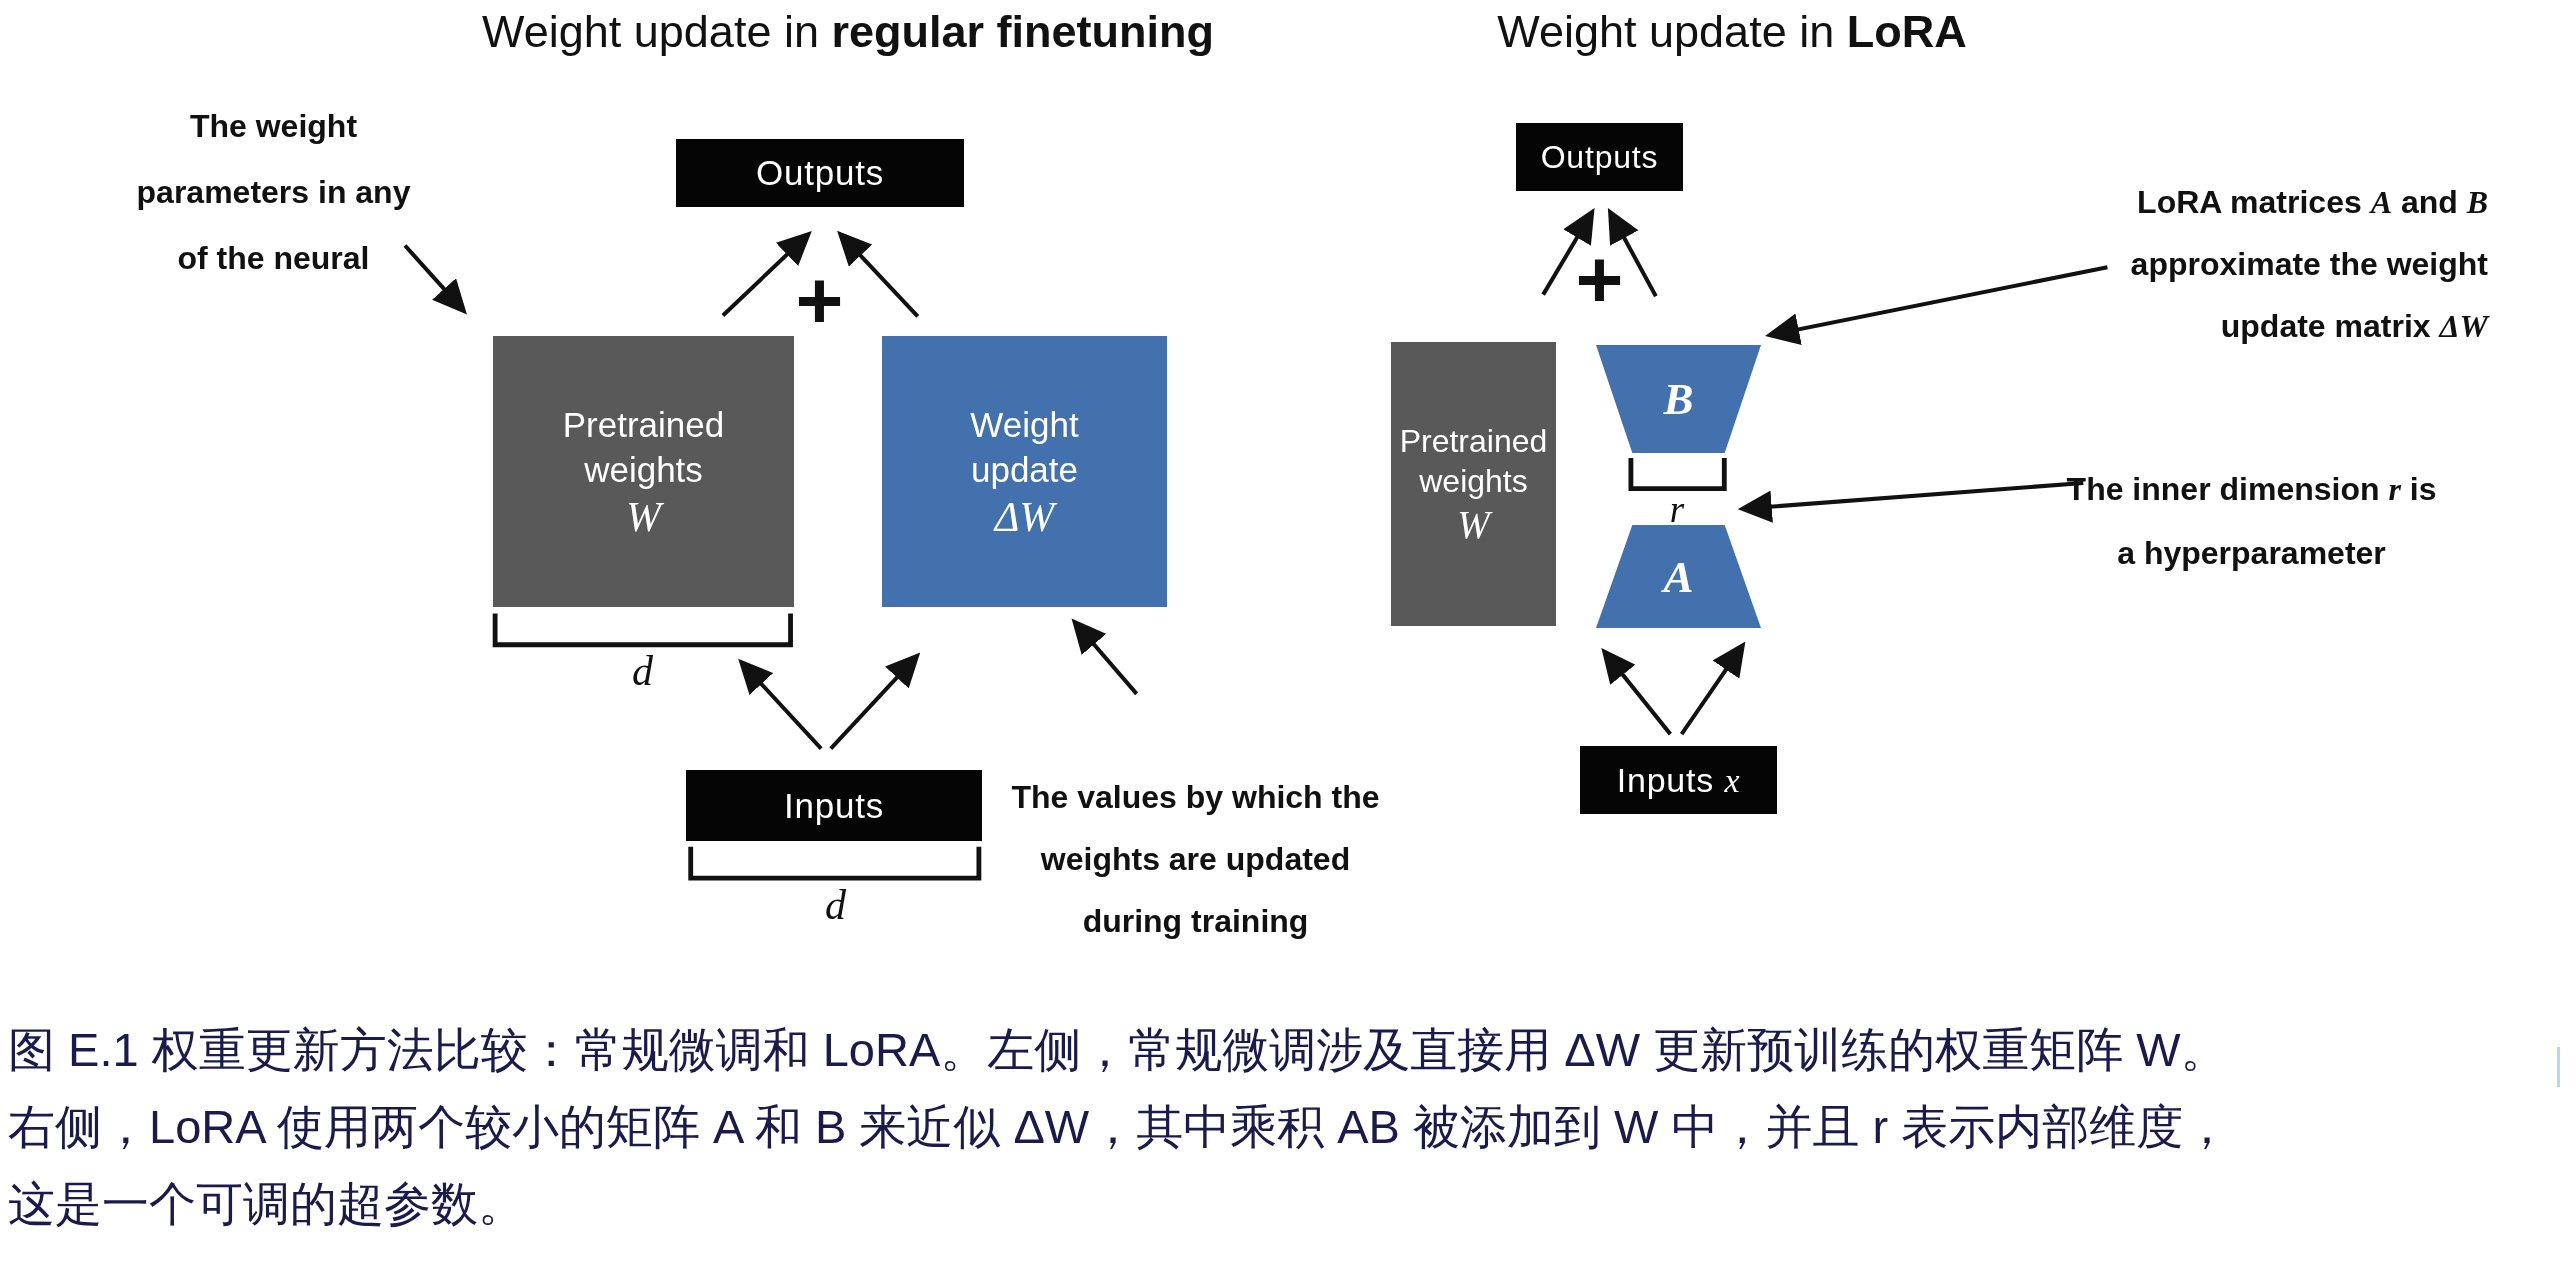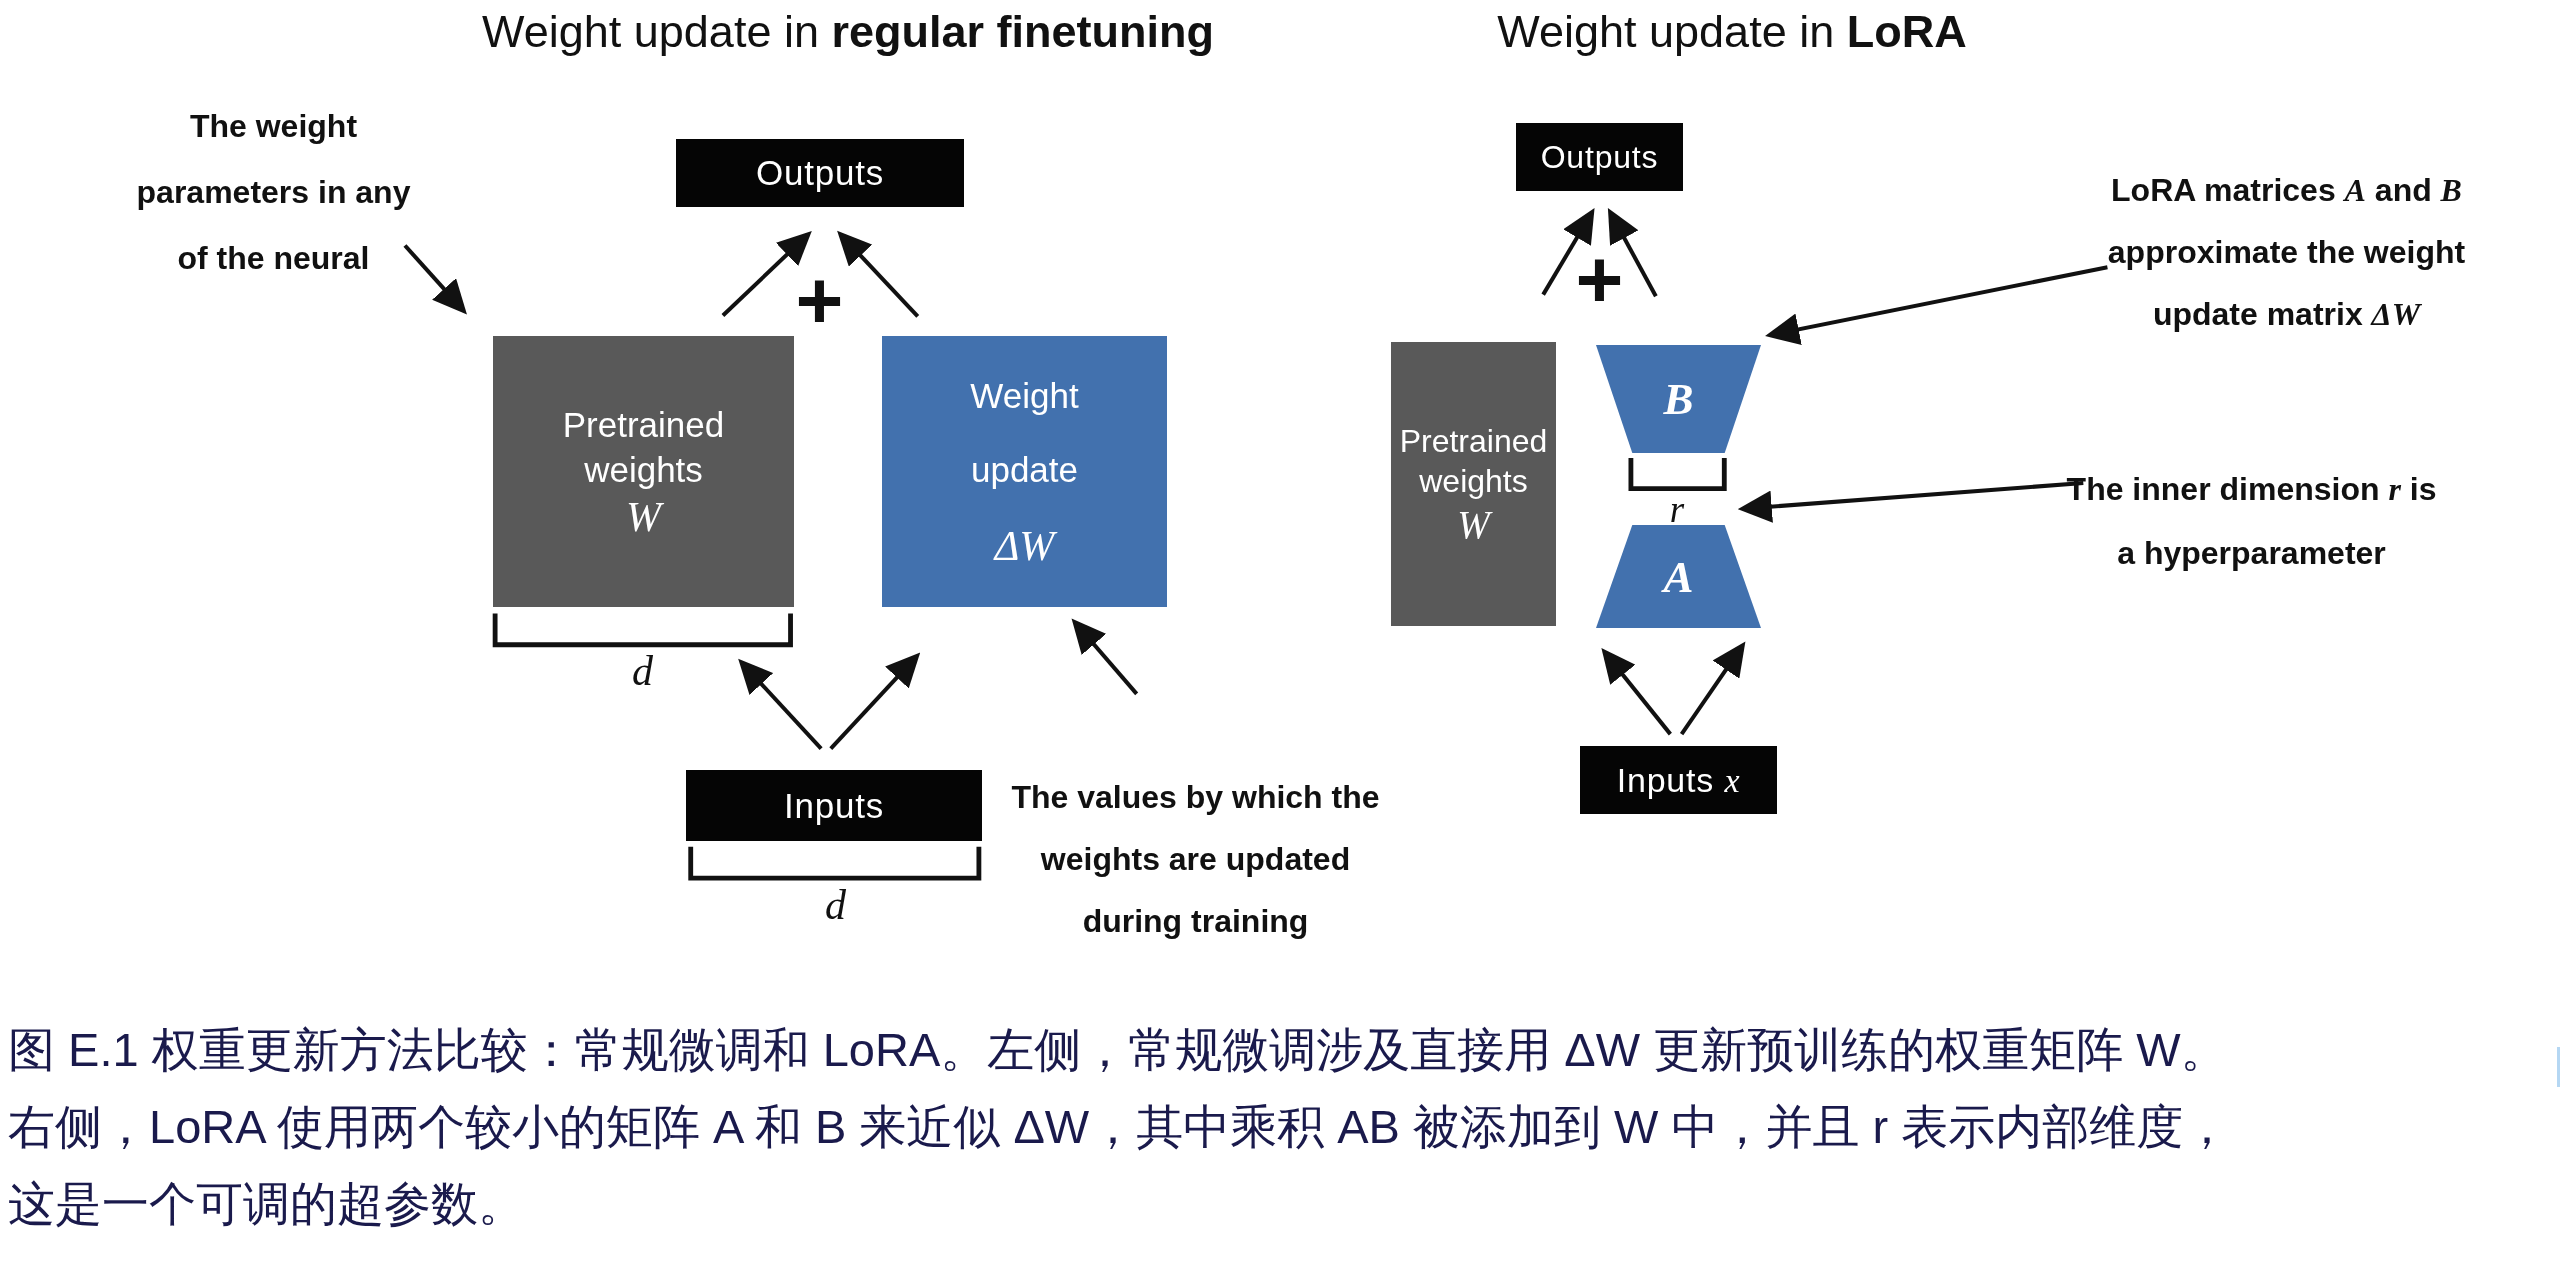--- a/index.html
+++ b/index.html
@@ -8,21 +8,21 @@
   .abs{position:absolute;}
   .ctr{text-align:center;}
   .title{font-size:45px;font-weight:400;color:#111;white-space:nowrap;}
   .title b{font-weight:700;}
   .ann{font-weight:700;font-size:32px;color:#111;}
   .blackbox{background:#050505;color:#ffffff;display:flex;align-items:center;justify-content:center;}
   .blackbox .lbl{font-size:35px;letter-spacing:0.8px;}
   .graybox{background:#595959;color:#ffffff;display:flex;flex-direction:column;
            align-items:center;justify-content:center;}
   .bluebox{background:#4271ae;color:#ffffff;display:flex;flex-direction:column;
-           align-items:center;justify-content:center;gap:29px;}
+           align-items:center;justify-content:center;}
   .boxline{font-size:35px;line-height:45px;}
   .boxline-sm{font-size:32px;line-height:40px;}
   .math{font-family:"Liberation Serif",serif;font-style:italic;}
   .mathbig{font-family:"Liberation Serif",serif;font-style:italic;font-size:42px;line-height:50px;}
   .mathbig-sm{font-family:"Liberation Serif",serif;font-style:italic;font-size:39px;line-height:47px;}
   .dimlabel{font-family:"Liberation Serif",serif;font-style:italic;font-size:42px;color:#111;}
   .plus{font-size:82px;font-weight:700;color:#111;line-height:81px;}
   .trap{position:absolute;background:#4271ae;display:flex;align-items:center;justify-content:center;}
   .trap .tlabel{font-family:"Liberation Serif",serif;font-style:italic;font-weight:600;
                 font-size:45px;color:#ffffff;}
@@ -122,21 +122,21 @@
   <div class="abs ctr" style="left:1645px;top:488px;width:64px;font-family:'Liberation Serif',serif;font-style:italic;font-size:37px;color:#111;"><span>r</span></div>
 
   <div class="trap trap-a" style="left:1596px;top:525px;width:165px;height:103px;">
     <span class="tlabel">A</span>
   </div>
 
   <div class="abs blackbox" style="left:1580px;top:746px;width:197px;height:68px;">
     <span class="lbl" style="font-size:34px;"><span>Inputs </span><span class="math">x</span></span>
   </div>
 
-  <div class="abs ctr ann" style="left:2085px;top:159px;width:403px;line-height:62px;">
+  <div class="abs ctr ann" style="left:2085px;top:171px;width:403px;line-height:62px;text-align:right;">
     <div><span>LoRA matrices </span><span class="math">A</span><span> and </span><span class="math">B</span></div>
     <div><span>approximate the weight</span></div>
     <div><span>update matrix </span><span class="math">ΔW</span></div>
   </div>
 
   <div class="abs ctr ann" style="left:2050px;top:457px;width:403px;line-height:64px;">
     <div><span>The inner dimension </span><span class="math">r</span><span> is</span></div>
     <div><span>a hyperparameter</span></div>
   </div>
 

